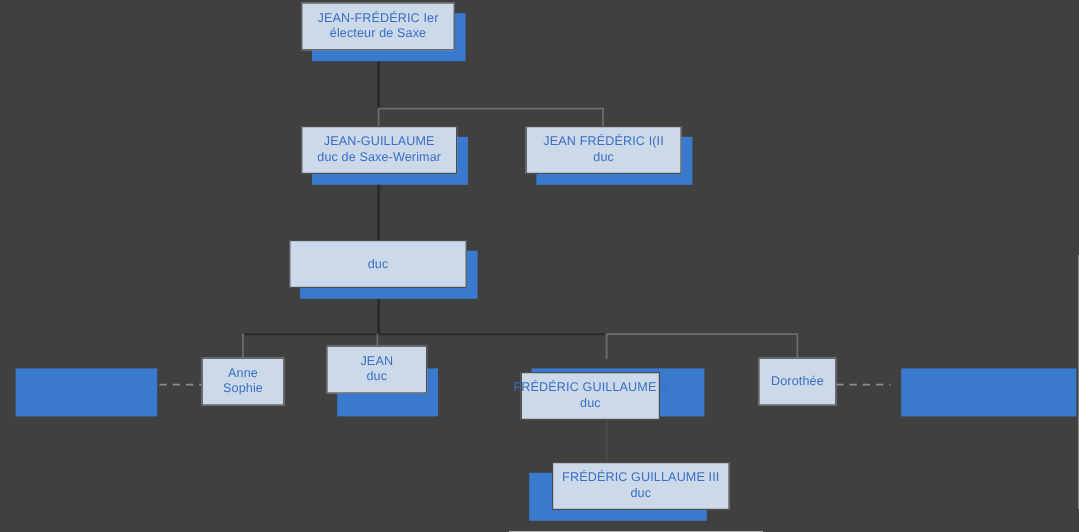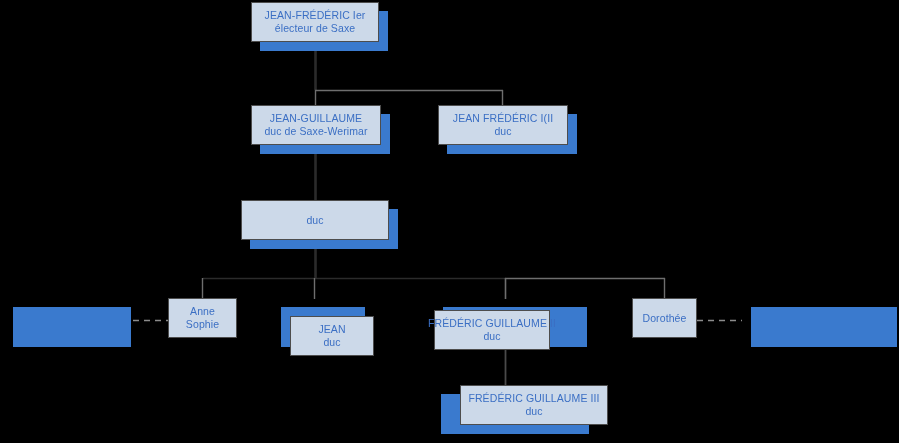--- a/index.html
+++ b/index.html
@@ -7,21 +7,21 @@
     padding: 0;
     background: #ffffff;
   }
   body {
     font-family: "Liberation Sans", sans-serif;
   }
   #canvas {
     position: relative;
     width: 899px;
     height: 443px;
-    background: #000000;
+    background: #404040;
     overflow: hidden;
   }
   
   #wires {
     position: absolute;
     left: 0;
     top: 0;
     width: 899px;
     height: 443px;
   }
@@ -114,21 +114,21 @@
   <div class="node" style="left:241px; top:200px; width:148px; height:40px;">
     <span class="ln">duc</span>
   </div>
 
 
   <div class="node" style="left:168px; top:298px; width:69px; height:40px;">
     <span class="ln">Anne</span>
     <span class="ln">Sophie</span>
   </div>
 
-  <div class="node" style="left:272px; top:316px; width:84px; height:40px;margin-left:18px;">
+  <div class="node" style="left:272px; top:288px; width:84px; height:40px;">
     <span class="ln">JEAN</span>
     <span class="ln">duc</span>
   </div>
 
   <div class="node" style="left:434px; top:310px; width:116px; height:40px;">
     <span class="ln">FRÉDÉRIC GUILLAUME II</span>
     <span class="ln">duc</span>
   </div>
 
   <div class="node" style="left:632px; top:298px; width:65px; height:40px;text-align:right;">

